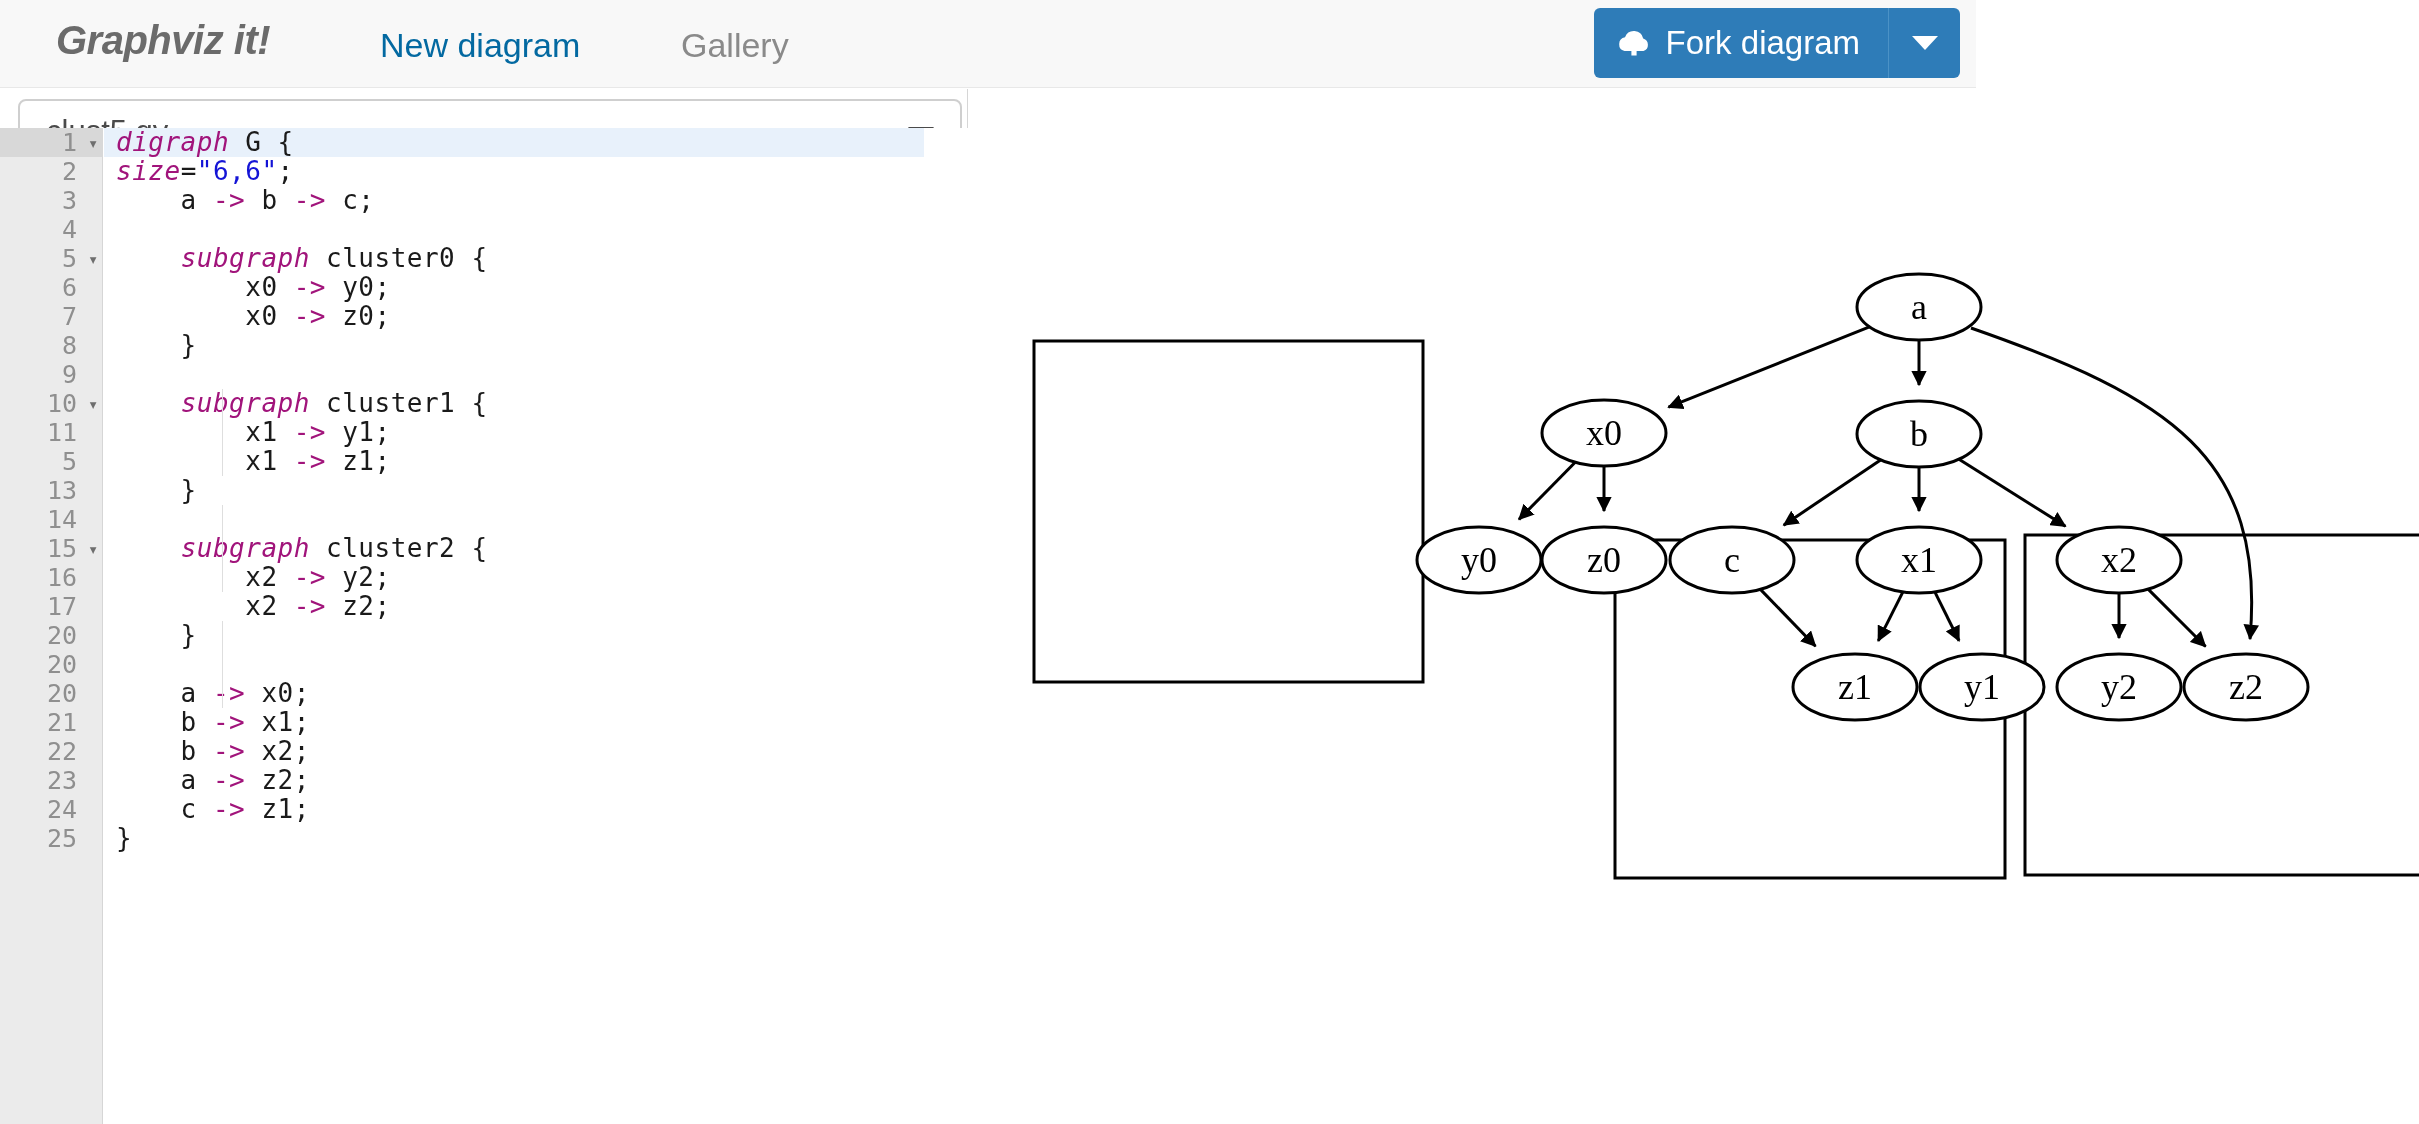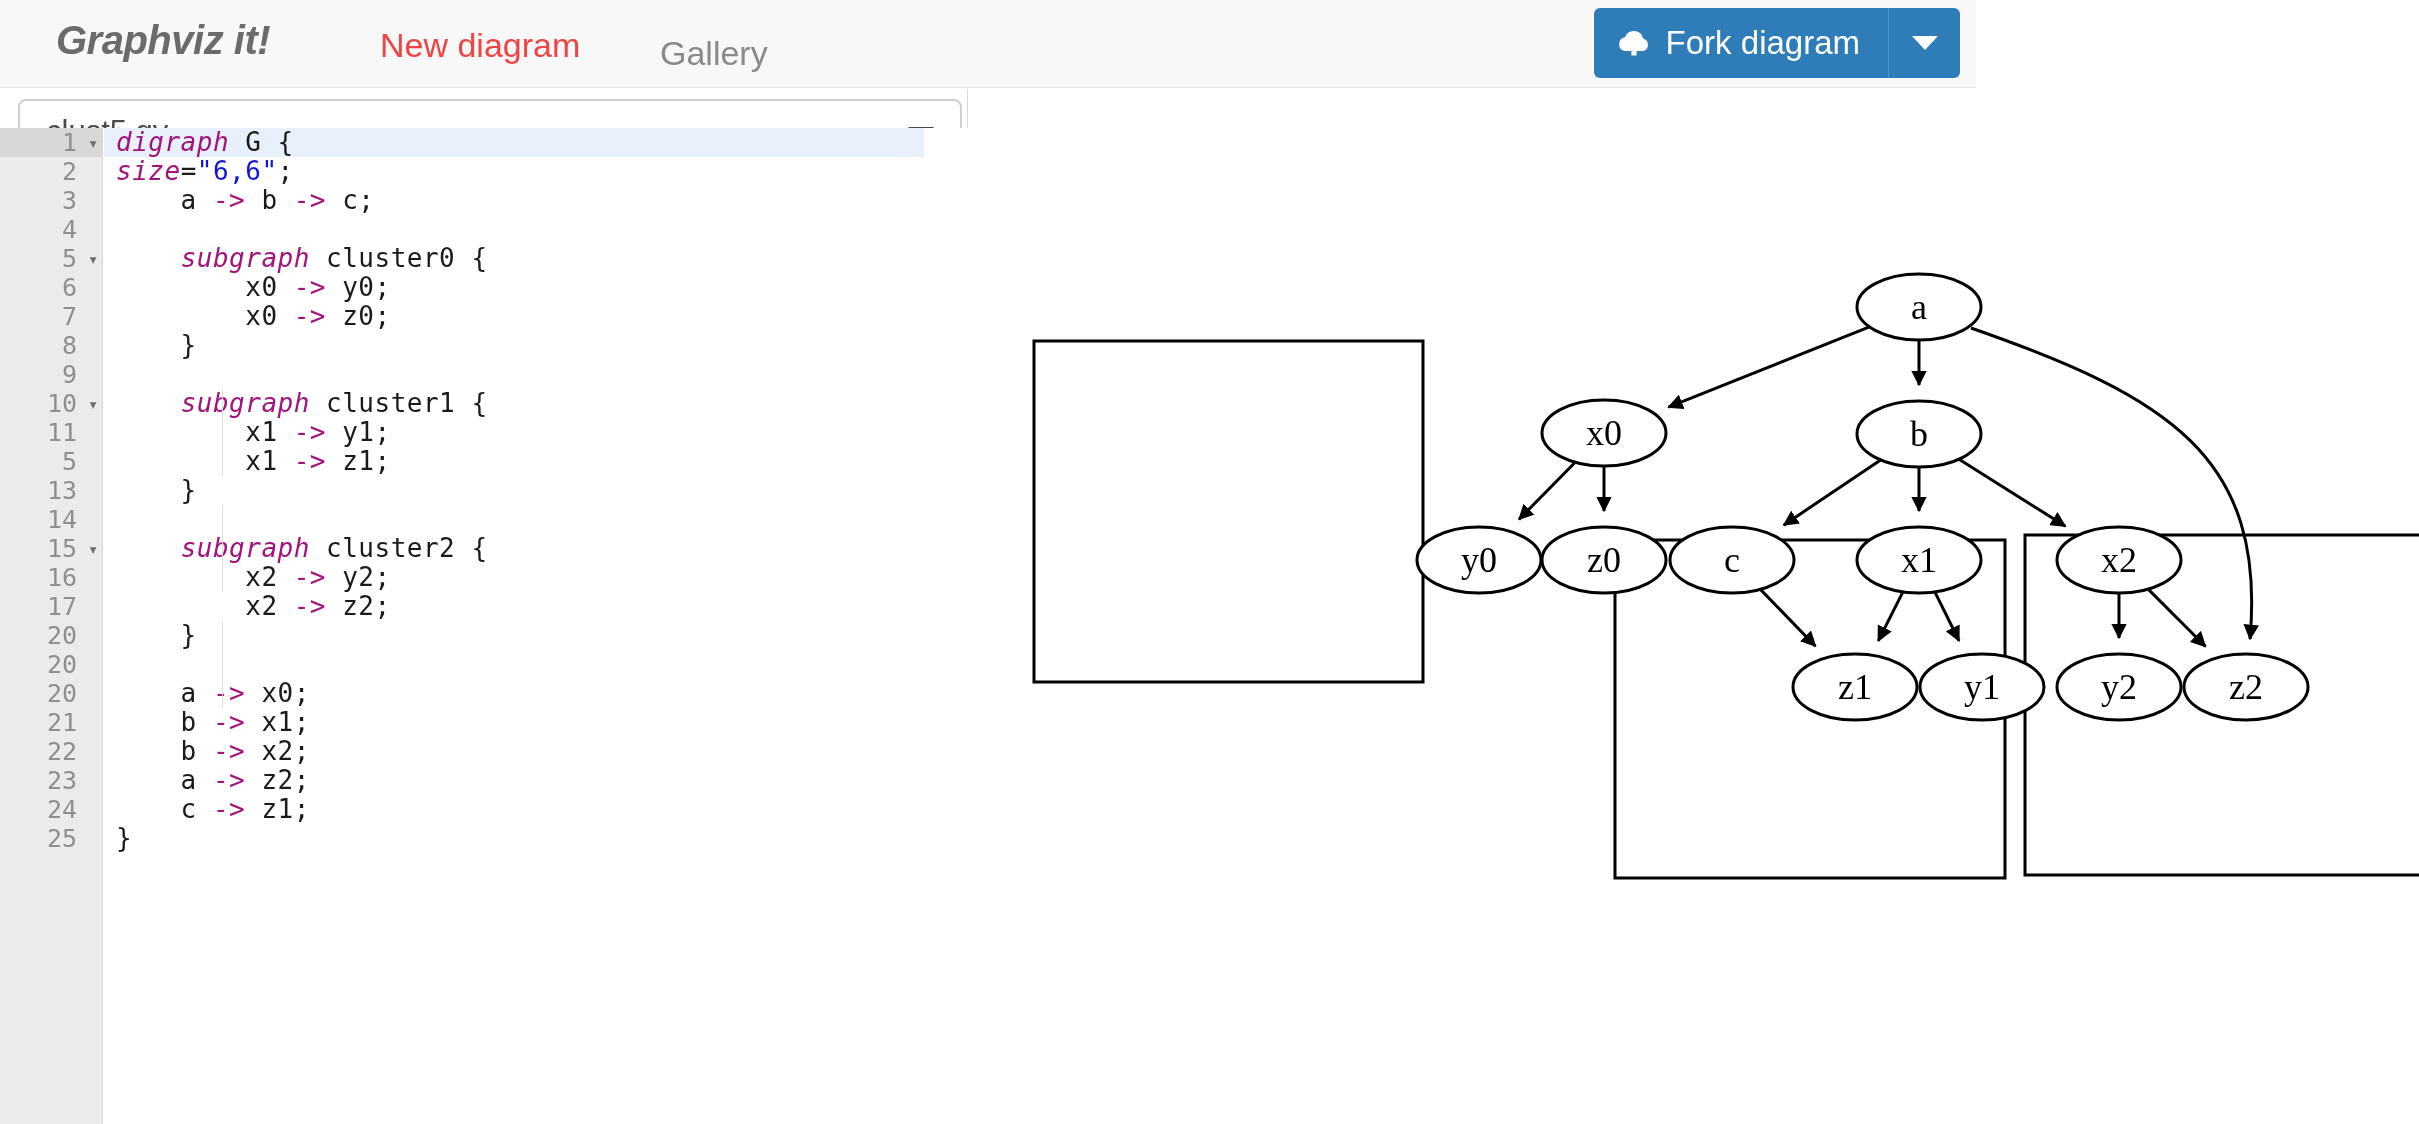--- a/index.html
+++ b/index.html
@@ -17,26 +17,26 @@
     background: #f8f8f8;
     border-bottom: 1px solid #e8e8e8;
   }
   .brand {
     position: absolute; left: 56px; top: 18px;
     font-size: 40px; font-style: italic; font-weight: bold;
     color: #6b6b6b; letter-spacing: -0.5px;
   }
   .nav-link {
     position: absolute; top: 26px;
-    font-size: 34px; color: #ef4444;
+    font-size: 34px; color: #0369a1;
     text-decoration: none;
   }
   .nav-link.dim { color: #8a8a8a; }
   #nav-new { left: 380px; }
-  #nav-gallery { left: 660px; margin-top: 8px; }
+  #nav-gallery { left: 681px; }
 
   .fork-group {
     position: absolute; top: 8px; right: 16px;
     height: 70px; display: flex; align-items: stretch;
   }
   .fork-btn {
     background: #2e7cb8;
     border: none; border-radius: 6px 0 0 6px;
     color: #ffffff; font-size: 33px;
     padding: 0 28px 0 22px;

